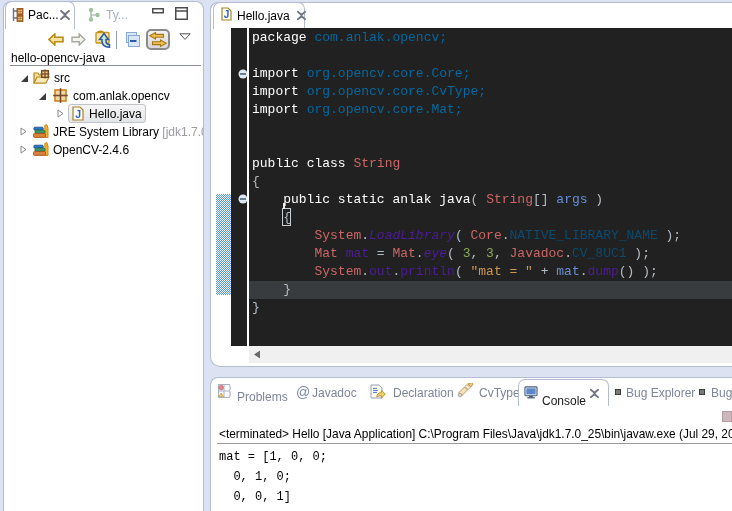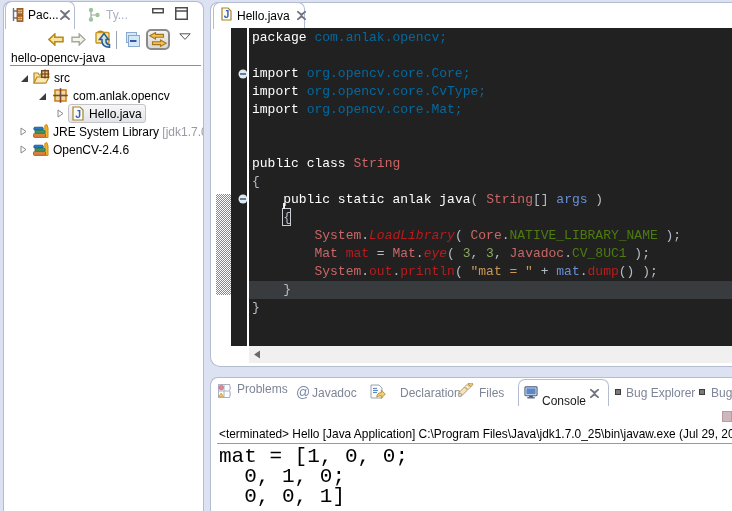--- a/index.html
+++ b/index.html
@@ -6,28 +6,28 @@
 html,body { width:732px; height:511px; overflow:hidden; }
 body { font-family:"Liberation Sans", sans-serif; background:#dce2f2; position:relative; }
 .abs { position:absolute; }
 .panel { position:absolute; background:#fff; border:1px solid #b4bcd2; }
 .ui { font-size:12px; color:#000; }
 .gray { color:#7e8596; }
 svg { display:block; }
 #codepre { font-family:"Liberation Mono", monospace; font-size:13px; line-height:18px; white-space:pre; color:#b6bcc4; }
 #codepre b { font-weight:normal; color:#fff; }
 .cls { color:#cc6666; }
-.con { color:#4d7c0f; }
+.con { color:#0c4a6e; }
 .str { color:#cc9752; }
 .num { color:#8aa95e; }
 .var { color:#6a8fd4; }
-.mth { color:#b91c1c;text-align:center; }
+.mth { color:#4c1d95;text-align:center; }
 .it  { font-style:italic; }
 .id  { color:#0369a1; }
-#conout { font-family:"Liberation Mono", monospace; font-size:21px; line-height:20.4px; white-space:pre; color:#000; }
+#conout { font-family:"Liberation Mono", monospace; font-size:12px; line-height:20.4px; white-space:pre; color:#000; }
 </style>
 </head>
 <body>
 
 <div class="panel" style="left:3px; top:1px; width:201px; height:510px; border-bottom:none; border-radius:8px 8px 0 0;"></div>
 
 <div class="abs" style="left:5px; top:1px; width:70px; height:28px; background:#fff; border:1px solid #b4bcd2; border-bottom:none; border-radius:7px 7px 0 0;"></div>
 
 <svg class="abs" style="left:12px; top:7px;" width="14" height="15" viewBox="0 0 14 15">
   <path d="M1.5 1 V14 M1.5 4 H5 M1.5 11 H5" stroke="#6b7280" stroke-width="1.4" fill="none"></path>
@@ -216,40 +216,40 @@
 <div class="panel" style="left:210px; top:377px; width:522px; height:134px; border-right:none; border-bottom:none; border-radius:8px 0 0 0;"></div>
 
 <svg class="abs" style="left:218px; top:384px;" width="14" height="14" viewBox="0 0 14 14">
   <rect x="0.5" y="0.5" width="11" height="13" fill="#fdfdfd" stroke="#a8b2c5" stroke-width="1"></rect>
   <path d="M11.5 1 C13 3 13 5 11.5 6.5 C13 8.5 13 11 11.5 13.5" fill="#fdfdfd" stroke="#b8c2d5" stroke-width="1"></path>
   <line x1="0.5" y1="7" x2="11.5" y2="7" stroke="#a8b2c5" stroke-width="1"></line>
   <line x1="6" y1="0.5" x2="6" y2="13.5" stroke="#a8b2c5" stroke-width="1"></line>
   <circle cx="3.2" cy="3.6" r="2.3" fill="#e8848e" stroke="#c05a66" stroke-width="0.6"></circle>
   <path d="M3.2 9 L5.6 12.6 L0.8 12.6 Z" fill="#f0c468" stroke="#c89a3a" stroke-width="0.7"></path>
 </svg>
-<div class="abs ui gray" style="left:237px; top:382px;">Problems</div>
+<div class="abs ui gray" style="left:237px; top:390px;">Problems</div>
 <div class="abs" style="left:296px; top:384px; font-size:14px; color:#7a88a8;">@</div>
 <div class="abs ui gray" style="left:312px; top:386px;">Javadoc</div>
 <svg class="abs" style="left:370px; top:384px;" width="18" height="15" viewBox="0 0 18 15">
   <path d="M1 1 L9 1 L12 4 L12 14 L1 14 Z" fill="#fdfdf4" stroke="#9aa2b5" stroke-width="1"></path>
   <g stroke="#5a87c8" stroke-width="1.1" fill="none">
       <path d="M3 4.5 H7"></path>
       <path d="M3 6.5 H8"></path>
       <path d="M3 8.5 H7"></path>
     </g>
   <path d="M8 6 C11 6 12.5 7.5 12.5 10.5 L15 10.5 L11 14.5 L7 10.5 L9.5 10.5 C9.5 8.5 9 7 8 6 Z" fill="#f0cf70" stroke="#b8892a" stroke-width="0.9" transform="rotate(-90 11 10.2)"></path>
 </svg>
-<div class="abs ui gray" style="left:393px; top:386px;margin-left:7px;">Declaration</div>
+<div class="abs ui gray" style="left:393px; top:386px;">Declaration</div>
 <svg class="abs" style="left:457px; top:383px;" width="19" height="15" viewBox="0 0 19 15">
   <path d="M1.5 10 L7.5 4 L10.5 7 L4.5 13 Z" fill="#f5e3c0" stroke="#b89a5a" stroke-width="1"></path>
   <path d="M8 3.5 L11 6.5 L13 4.5 L10 1.5 Z" fill="#fdf6e8" stroke="#b89a5a" stroke-width="1"></path>
   <path d="M10.8 0.8 L13.8 3.8 L15.5 2.2 C16.5 0.8 14.8 -0.8 13.3 0 Z" fill="#e8c878" stroke="#a8863a" stroke-width="0.8"></path>
   <circle cx="3" cy="12" r="1.8" fill="#d8d8d0" stroke="#9a9a90" stroke-width="0.8"></circle>
 </svg>
-<div class="abs ui gray" style="left:479px; top:386px;">Files</div>
+<div class="abs ui gray" style="left:479px; top:386px;">CvType</div>
 
 <div class="abs" style="left:518px; top:379px; width:91px; height:27px; background:#fff; border:1px solid #b4bcd2; border-bottom:none; border-radius:7px 7px 0 0;"></div>
 <svg class="abs" style="left:524px; top:386px;" width="14" height="13" viewBox="0 0 15 14">
   <rect x="1" y="1" width="13" height="9.5" rx="1" fill="#eaf1fa" stroke="#4a5a75" stroke-width="1.2"></rect>
   <rect x="2.5" y="2.5" width="10" height="6.5" fill="#5b87c6"></rect>
   <rect x="5.5" y="10.5" width="4" height="1.5" fill="#4a5a75"></rect>
   <rect x="3.5" y="12" width="8" height="1.4" fill="#4a5a75"></rect>
 </svg>
 <div class="abs ui" style="left:542px; top:386px; color:#1a1a1a;margin-top:8px;">Console</div>
 <svg class="abs" style="left:589px; top:388px;" width="11" height="11" viewBox="0 0 12 12">

